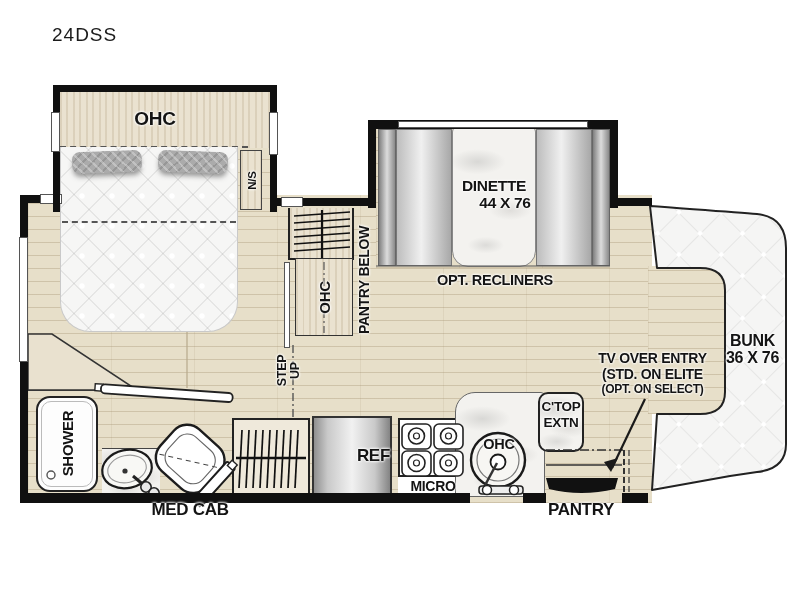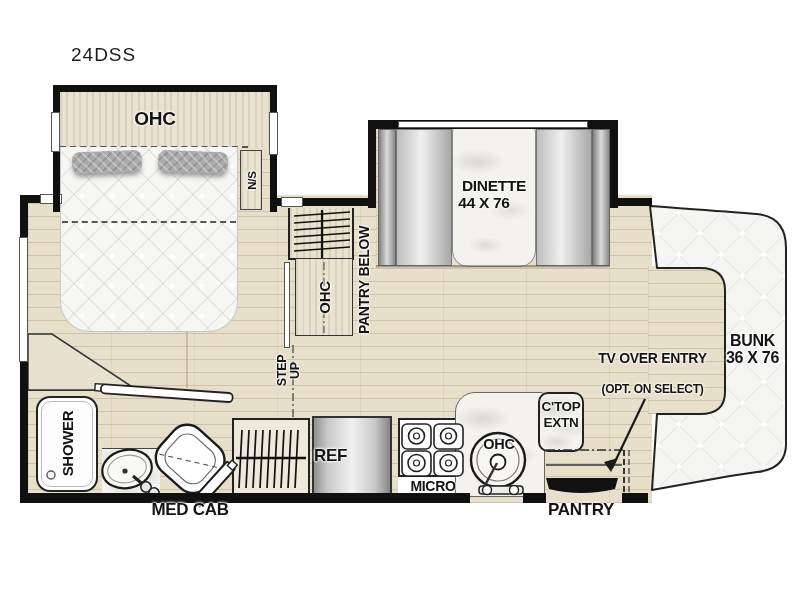--- a/index.html
+++ b/index.html
@@ -32,21 +32,21 @@
       background-image:repeating-linear-gradient(45deg, rgba(255,255,255,.28) 0 2px, transparent 2px 7px),
                        repeating-linear-gradient(-45deg, rgba(90,90,90,.25) 0 2px, transparent 2px 7px);
       box-shadow:0 4px 5px -1px rgba(60,60,60,.5);}
   svg{position:absolute;left:0;top:0;pointer-events:none;}
 </style>
 </head>
 <body>
 
 <div id="stage">
 
-  <div class="abs" style="left:71px;top:24px;font-size:19px;font-weight:500;letter-spacing:1px;color:#1b1b1b;margin-top:20px;">24DSS</div>
+  <div class="abs" style="left:52px;top:24px;font-size:19px;font-weight:500;letter-spacing:1px;color:#1b1b1b;">24DSS</div>
 
   <div class="abs floor" style="left:28px;top:195px;width:624px;height:308px;"></div>
   <div class="abs floor" style="left:648px;top:266px;width:82px;height:148px;"></div>
   <div class="abs floor" style="left:60px;top:92px;width:210px;height:120px;"></div>
   <div class="abs floor" style="left:376px;top:122px;width:234px;height:146px;"></div>
 
   <div class="abs wood" style="left:60px;top:92px;width:210px;height:56px;"></div>
   <div class="abs" style="left:60px;top:146px;width:188px;border-top:2px dashed #555;"></div>
   <div class="abs quilt" style="left:60px;top:147px;width:178px;height:185px;border:1px solid #c9c9c9;border-top:none;border-radius:0 0 30px 30px;box-sizing:border-box;"></div>
   <div class="pillow" style="left:72px;top:151px;width:70px;height:22px;transform:rotate(-2deg);"></div>
@@ -58,21 +58,21 @@
   <div class="abs wood" style="left:295px;top:258px;width:58px;height:78px;border:1.5px solid #333;box-sizing:border-box;"></div>
   <div class="abs" style="left:284px;top:262px;width:6px;height:86px;background:#fff;border:1px solid #555;box-sizing:border-box;"></div>
 
   <div class="abs benchBack" style="left:378px;top:129px;width:18px;height:137px;"></div>
   <div class="abs benchSeat" style="left:396px;top:129px;width:56px;height:137px;"></div>
   <div class="abs benchSeat" style="left:536px;top:129px;width:56px;height:137px;"></div>
   <div class="abs benchBack" style="left:592px;top:129px;width:18px;height:137px;"></div>
   <div class="abs marble" style="left:452px;top:126px;width:84px;height:141px;border:1px solid #888;border-radius:6px 6px 16px 16px;box-sizing:border-box;"></div>
 
   <div class="abs" style="left:232px;top:418px;width:78px;height:76px;background:#efe9db;border:2px solid #222;border-bottom:none;box-sizing:border-box;"></div>
-  <div class="abs metal" style="left:312px;top:416px;width:80px;height:80px;border:2px solid #333;box-sizing:border-box;display:flex;align-items:center;justify-content:flex-start;">
+  <div class="abs metal" style="left:312px;top:416px;width:80px;height:80px;border:2px solid #333;box-sizing:border-box;display:flex;align-items:center;justify-content:flex-end;">
     <span class="lbl" style="position:static;font-size:17px;">REF</span>
   </div>
   <div class="abs" style="left:398px;top:418px;width:70px;height:59px;background:#fff;border:2px solid #222;box-sizing:border-box;"></div>
   <div class="abs" style="left:398px;top:477px;width:70px;height:17px;background:#fff;"></div>
   <div class="abs marble" style="left:455px;top:392px;width:90px;height:105px;border:1px solid #666;border-radius:20px 4px 0 0;box-sizing:border-box;"></div>
   <div class="abs marble" style="left:538px;top:392px;width:46px;height:60px;border:2px solid #222;border-radius:10px;box-sizing:border-box;"></div>
 
   <div class="abs" style="left:28px;top:383px;width:74px;height:8px;background:#fff;border:1px solid #444;box-sizing:border-box;"></div>
   <div class="abs" style="left:36px;top:396px;width:62px;height:96px;background:#fdfdfd;border:2.5px solid #222;border-radius:14px;box-sizing:border-box;">
     <div class="abs" style="left:3px;top:3px;right:3px;bottom:3px;border:1px solid #bbb;border-radius:10px;"></div>
@@ -207,33 +207,35 @@
   <div class="wall" style="left:618px;top:198px;width:34px;height:8px;"></div>
 
   <div class="wall" style="left:28px;top:493px;width:442px;height:10px;"></div>
   <div class="wall" style="left:523px;top:493px;width:23px;height:10px;"></div>
   <div class="wall" style="left:622px;top:493px;width:26px;height:10px;"></div>
 
   <div class="lbl" style="left:60px;top:108px;width:190px;font-size:19px;">OHC</div>
   <div class="lbl rot" style="left:233px;top:174px;width:36px;height:13px;font-size:11.5px;">N/S</div>
 
   <div class="lbl" style="left:452px;top:177px;width:84px;font-size:15.5px;">DINETTE</div>
-  <div class="lbl" style="left:452px;top:194px;width:64px;font-size:15.5px;">44 X 76</div>
+  <div class="lbl" style="left:452px;top:194px;width:64px;font-size:15.5px;padding-left:21px;">44 X 76</div>
+  <div class="lbl" style="left:415px;top:272px;width:160px;font-size:14.5px;">OPT. RECLINERS</div>
 
   <div class="lbl rot" style="left:297px;top:272px;width:134px;height:16px;font-size:14px;">PANTRY BELOW</div>
   <div class="lbl rot" style="left:296px;top:290px;width:56px;height:15px;font-size:15px;">OHC</div>
   <div class="lbl rot" style="left:266px;top:357px;width:44px;height:27px;font-size:12.5px;line-height:13px;flex-direction:column;">
     <span style="display:block;">STEP</span>
     <span style="display:block;">UP</span>
   </div>
 
   <div class="lbl" style="left:710px;top:332px;width:85px;font-size:16px;">BUNK</div>
   <div class="lbl" style="left:710px;top:349px;width:85px;font-size:16px;">36 X 76</div>
 
   <div class="lbl" style="left:575px;top:350px;width:155px;font-size:14px;">TV OVER ENTRY</div>
+  <div class="lbl" style="left:575px;top:366px;width:155px;font-size:14px;">(STD. ON ELITE</div>
   <div class="lbl" style="left:575px;top:382px;width:155px;font-size:12px;">(OPT. ON SELECT)</div>
 
   <div class="lbl" style="left:538px;top:399px;width:46px;font-size:13.5px;">C'TOP</div>
   <div class="lbl" style="left:538px;top:415px;width:46px;font-size:13.5px;">EXTN</div>
 
   <div class="lbl" style="left:478px;top:436px;width:42px;font-size:14.5px;">OHC</div>
   <div class="lbl" style="left:398px;top:478px;width:70px;font-size:14px;">MICRO</div>
 
   <div class="lbl rot" style="left:21px;top:435px;width:92px;height:17px;font-size:15px;">SHOWER</div>
 

